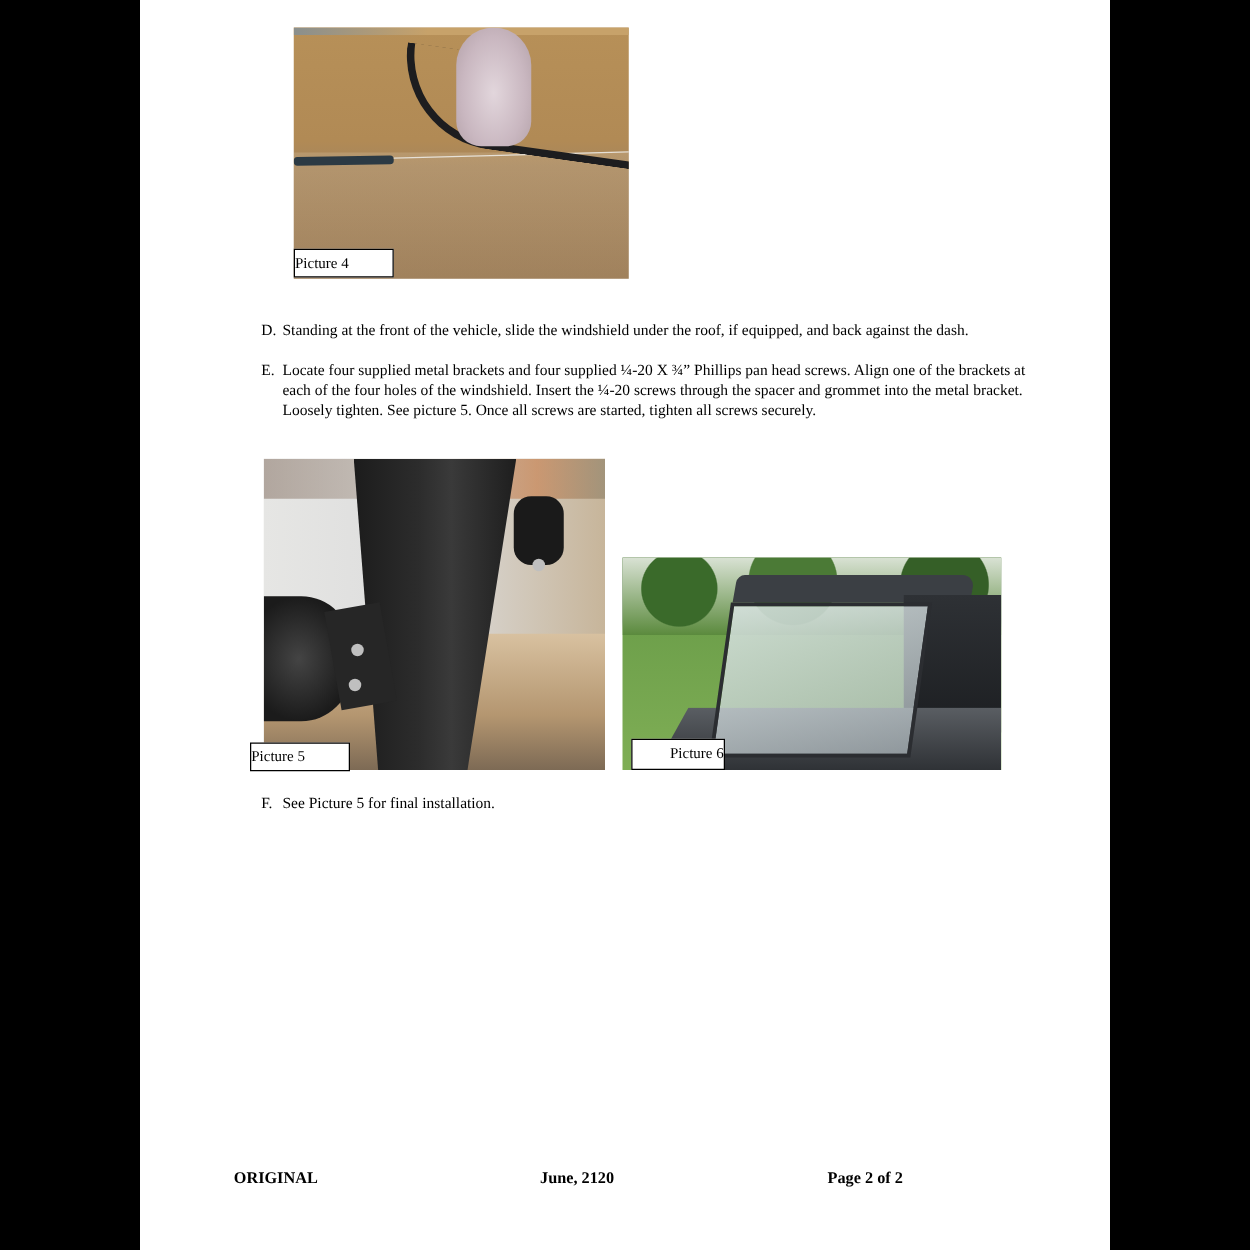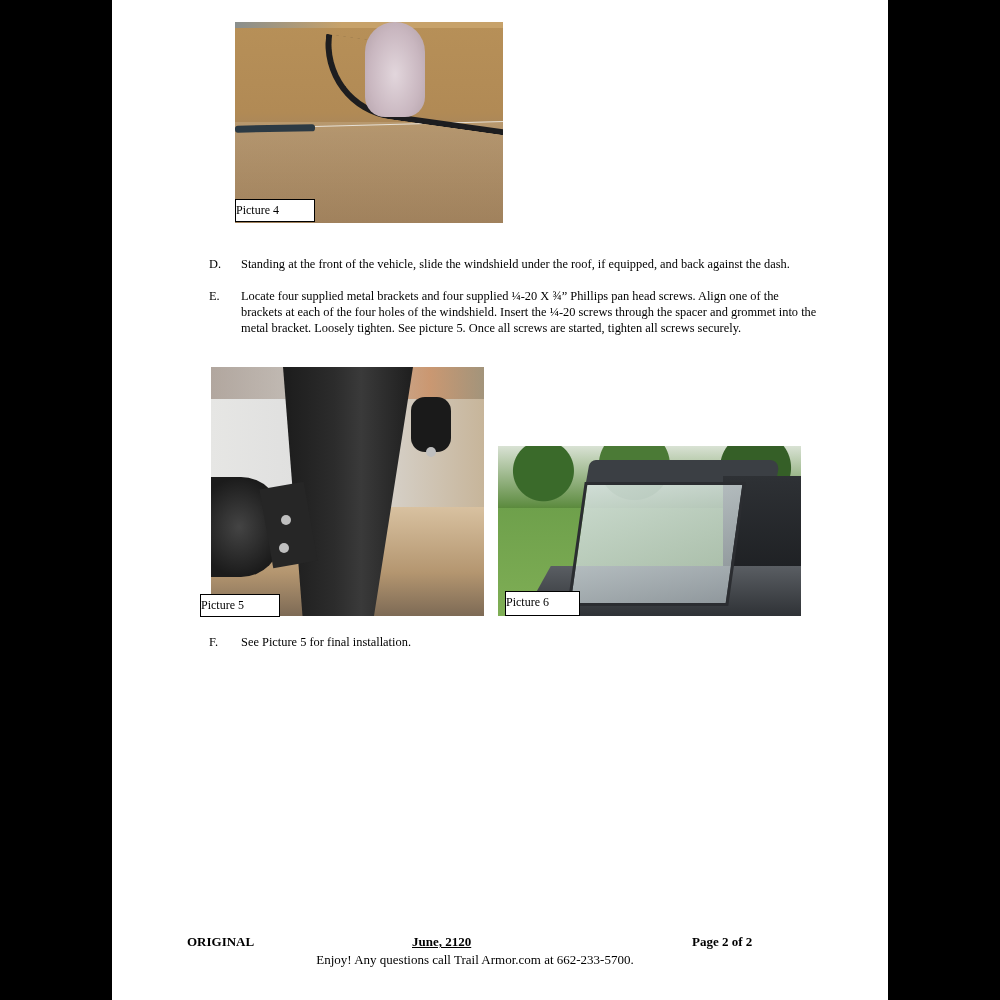--- a/index.html
+++ b/index.html
@@ -55,21 +55,21 @@
                 radial-gradient(circle at 45% 30%, #4b7a36 0 35px, transparent 36px),
                 radial-gradient(circle at 85% 35%, #355f27 0 35px, transparent 36px),
                 linear-gradient(180deg,#d9e2d4,#5b8a3d); }
   #pic6 .roof { position: absolute; left: 90px; top: 14px; width: 190px; height: 22px; background: #3b3f44; border-radius: 6px 10px 0 0; transform: skewX(-10deg); }
   #pic6 .glass { position: absolute; left: 78px; top: 36px; width: 155px; height: 118px;
     background: linear-gradient(160deg, rgba(220,230,230,0.85), rgba(180,190,195,0.7)); border: 3px solid #2b2d31; transform: skewX(-8deg); }
   #pic6 .body { position: absolute; left: 25px; top: 120px; width: 278px; height: 50px; background: linear-gradient(180deg,#5a5e63,#2f3236); clip-path: polygon(10% 0,100% 0,100% 100%,0 100%); }
   #pic6 .side { position: absolute; left: 225px; top: 30px; width: 78px; height: 110px; background: linear-gradient(180deg,#2e3135,#1c1e21); }
   .item { position: absolute; left: 97px; width: 610px; font-size: 12.4px; line-height: 16px; }
   .item .letter { position: absolute; left: 0; top: 0; }
-  .item .body { display: block; margin-left: 32px; }
+  .item .body { display: block; margin-left: 17px; }
   .footer-row { position: absolute; font-weight: bold; font-size: 13px; top: 934px; }
   .footer-line { position: absolute; font-size: 13px; left: 0; width: 726px; text-align: center; }
 </style>
 </head>
 <body>
 
 <div class="page">
 
   <div class="photo" id="pic4">
     <div class="topedge"></div>
@@ -103,24 +103,23 @@
   </div>
   <div class="caption" style="left:88px; top:594px; width:80px; height:23px;">Picture 5</div>
 
   <div class="photo" id="pic6">
     <div class="trees"></div>
     <div class="roof"></div>
     <div class="side"></div>
     <div class="body"></div>
     <div class="glass"></div>
   </div>
-  <div class="caption" style="left:393px; top:591px; width:75px; height:25px;">Picture 6</div>
+  <div class="caption" style="left:393px; top:591px; width:75px; height:25px;text-align:right;">Picture 6</div>
 
   <div class="item" style="top:634px;">
     <span class="letter">F.</span>
     <span class="body">See Picture 5 for final installation.</span>
   </div>
 
   <div class="footer-row" style="left:75px;">ORIGINAL</div>
-  <div class="footer-row" style="left:300px;text-decoration:underline;">June, 2120</div>
-  <div class="footer-row" style="left:580px;">Page 2 of 2</div>
-  <div class="footer-line" style="top:952px;">Enjoy!  Any questions call Trail Armor.com at 662-233-5700.</div>
+  <div class="footer-row" style="left:320px;">June, 2120</div>
+  <div class="footer-row" style="left:550px;">Page 2 of 2</div>
 </div>
 
 </body></html>

